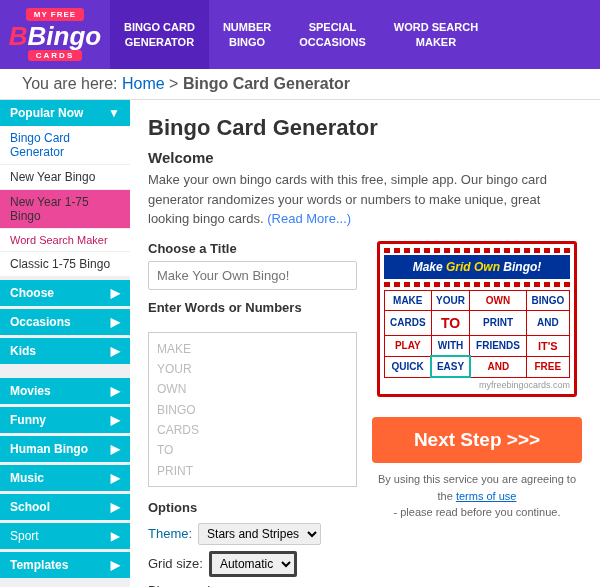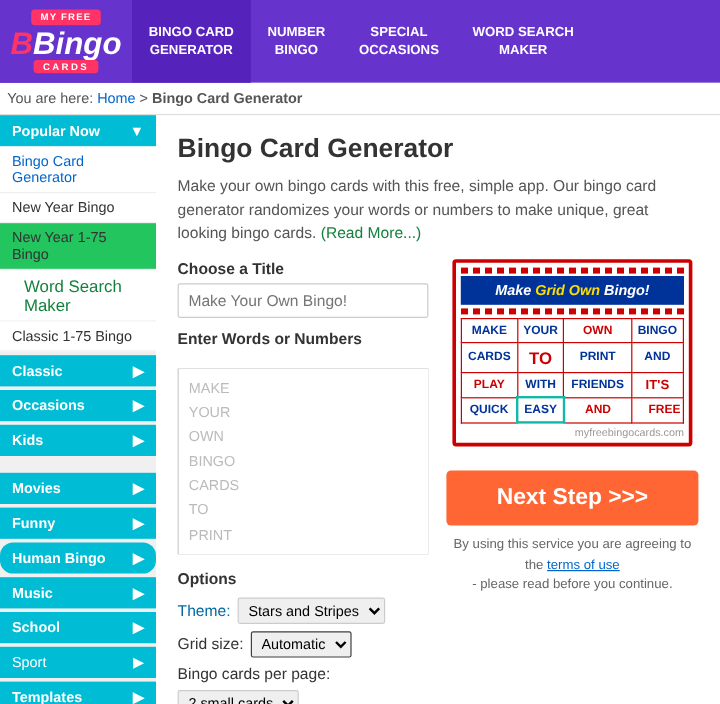--- a/index.html
+++ b/index.html
@@ -18,62 +18,62 @@
     <div style="background:#ff3366; color:white; font-size:8px; font-weight:bold; padding:1px 8px; border-radius:3px; letter-spacing:2px;">CARDS</div>
   </div>
   <nav style="flex:1; display:flex; align-items:stretch;">
     <div style="color:white; font-size:11px; font-weight:bold; text-align:center; padding:10px 14px; cursor:pointer; background:#5522bb; display:flex; align-items:center; justify-content:center; line-height:1.3;">BINGO CARD<br>GENERATOR</div>
     <div style="color:white; font-size:11px; font-weight:bold; text-align:center; padding:10px 14px; cursor:pointer; display:flex; align-items:center; justify-content:center; line-height:1.3;">NUMBER<br>BINGO</div>
     <div style="color:white; font-size:11px; font-weight:bold; text-align:center; padding:10px 14px; cursor:pointer; display:flex; align-items:center; justify-content:center; line-height:1.3;">SPECIAL<br>OCCASIONS</div>
     <div style="color:white; font-size:11px; font-weight:bold; text-align:center; padding:10px 14px; cursor:pointer; display:flex; align-items:center; justify-content:center; line-height:1.3;">WORD SEARCH<br>MAKER</div>
   </nav>
 </div>
 
-<div style="background:white; padding:6px 6px; font-size:12px; color:#555; border-bottom:1px solid #ddd;">
+<div style="background:white; padding:6px 22px; font-size:16px; color:#555; border-bottom:1px solid #ddd;">
   <span>You are here: </span>
   <a href="#" style="color:#0066cc; text-decoration:none;">Home</a>
   <span> &gt; </span>
   <strong>Bingo Card Generator</strong>
 </div>
 
 <div style="display:flex; min-height:450px;">
 
   <div style="width:130px; min-width:130px; background:#f0f0f0;">
 
     <div style="background:#00bcd4; color:white; font-size:12px; font-weight:bold; padding:6px 10px; display:flex; justify-content:space-between; cursor:pointer;">
       <span>Popular Now</span>
       <span>▼</span>
     </div>
     <a href="#" style="display:block; padding:5px 10px; font-size:12px; color:#0066cc; text-decoration:none; background:white; border-bottom:1px solid #eee;">Bingo Card Generator</a>
     <a href="#" style="display:block; padding:5px 10px; font-size:12px; color:#333; text-decoration:none; background:white; border-bottom:1px solid #eee;">New Year Bingo</a>
-    <a href="#" style="display:block; padding:5px 10px; font-size:12px; color:#333; text-decoration:none; background:#22c55e; border-bottom:1px solid #eee;">New Year 1-75 Bingo</a>
-    <a href="#" style="display:block; padding:5px 20px; font-size:14px; color:#15803d; text-decoration:none; background:white; border-bottom:1px solid #eee;">Word Search Maker</a>
+    <a href="#" style="display:block; padding:5px 10px; font-size:12px; color:#333; text-decoration:none; background:#ec4899; border-bottom:1px solid #eee;">New Year 1-75 Bingo</a>
+    <a href="#" style="display:block; padding:5px 10px; font-size:11px; color:#be185d; text-decoration:none; background:white; border-bottom:1px solid #eee;">Word Search Maker</a>
     <a href="#" style="display:block; padding:5px 10px; font-size:12px; color:#333; text-decoration:none; background:white; border-bottom:1px solid #eee;">Classic 1-75 Bingo</a>
 
     <div style="background:#00bcd4; color:white; font-size:12px; font-weight:bold; padding:6px 10px; display:flex; justify-content:space-between; cursor:pointer; margin-top:3px;">
-      <span>Classic</span>
+      <span>Choose</span>
         <span>▶</span>
     </div>
     <div style="background:#00bcd4; color:white; font-size:12px; font-weight:bold; padding:6px 10px; display:flex; justify-content:space-between; cursor:pointer; margin-top:3px;">
       <span>Occasions</span>
         <span>▶</span>
     </div>
     <div style="background:#00bcd4; color:white; font-size:12px; font-weight:bold; padding:6px 10px; display:flex; justify-content:space-between; cursor:pointer; margin-top:3px;">
       <span>Kids</span>
         <span>▶</span>
     </div>
     <div style="background:#00bcd4; color:white; font-size:12px; font-weight:bold; padding:6px 10px; display:flex; justify-content:space-between; cursor:pointer; margin-top:14px;">
       <span>Movies</span>
         <span>▶</span>
     </div>
     <div style="background:#00bcd4; color:white; font-size:12px; font-weight:bold; padding:6px 10px; display:flex; justify-content:space-between; cursor:pointer; margin-top:3px;">
       <span>Funny</span>
         <span>▶</span>
     </div>
-    <div style="background:#00bcd4; color:white; font-size:12px; font-weight:bold; padding:6px 10px; display:flex; justify-content:space-between; cursor:pointer; margin-top:3px;border-radius:11px;">
+    <div style="background:#00bcd4; color:white; font-size:12px; font-weight:bold; padding:6px 10px; display:flex; justify-content:space-between; cursor:pointer; margin-top:3px;">
       <span>Human Bingo</span>
         <span>▶</span>
     </div>
     <div style="background:#00bcd4; color:white; font-size:12px; font-weight:bold; padding:6px 10px; display:flex; justify-content:space-between; cursor:pointer; margin-top:3px;">
       <span>Music</span>
         <span>▶</span>
     </div>
     <div style="background:#00bcd4; color:white; font-size:12px; font-weight:bold; padding:6px 10px; display:flex; justify-content:space-between; cursor:pointer; margin-top:3px;">
       <span>School</span>
         <span>▶</span>
@@ -86,22 +86,23 @@
       <span>Templates</span>
         <span>▶</span>
     </div>
 
   </div>
 
   <div style="flex:1; background:white; padding:15px 18px;">
     <h1 style="font-size:22px; font-weight:bold; color:#333; margin-bottom:8px;">Bingo Card Generator</h1>
 
     <div>
+      <div style="font-size:15px; font-weight:bold; color:#333; margin-bottom:4px;">Welcome</div>
       <p style="font-size:13px; color:#555; line-height:1.5; margin-bottom:12px;">
-        <span>Make your own bingo cards with this free, simple app. Our bingo card generator randomizes your words or numbers to make unique, great looking bingo cards.</span> <a href="#" style="color:#15803d; text-decoration:none;">(Read More...)</a>
+        <span>Make your own bingo cards with this free, simple app. Our bingo card generator randomizes your words or numbers to make unique, great looking bingo cards.</span> <a href="#" style="color:#3b82f6; text-decoration:none;">(Read More...)</a>
       </p>
     </div>
 
     <div style="display:flex; gap:15px;">
 
       <div style="flex:1;">
         <label style="font-size:13px; font-weight:bold; color:#333; display:block; margin-bottom:5px;">Choose a Title</label>
         <input type="text" style="width: 100%; border: 1px solid rgb(204, 204, 204); padding: 6px 8px; font-size: 13px; color: rgb(170, 170, 170); border-radius: 2px; margin-bottom: 10px;" placeholder="Make Your Own Bingo!">
 
         <label style="font-size:13px; font-weight:bold; color:#333; display:block; margin-bottom:17px;">Enter Words or Numbers</label>
@@ -125,21 +126,21 @@
             <span style="font-size:13px; color:#0369a1;">Theme:</span>
             <select style="border:1px solid #ccc; padding:2px 4px; font-size:12px;">
               <option>Stars and Stripes</option>
               <option>Classic</option>
               <option>Holiday</option>
             </select>
           </div>
 
           <div style="margin-bottom:6px; display:flex; align-items:center; gap:6px;">
             <span style="font-size:13px; color:#333;">Grid size:</span>
-            <select style="border:1px solid #404040; padding:2px 4px; font-size:12px;">
+            <select style="border:3px solid #404040; padding:2px 4px; font-size:12px;">
               <option>Automatic</option>
               <option>3x3</option>
               <option>4x4</option>
               <option>5x5</option>
             </select>
           </div>
 
           <div style="margin-bottom:6px; display:flex; align-items:center; gap:6px; flex-wrap:wrap;">
             <span style="font-size:13px; color:#333;">Bingo cards per page:</span>
             <select style="border:1px solid #ccc; padding:2px 4px; font-size:12px;">
@@ -182,21 +183,21 @@
             <tr>
               <td style="border:1px solid #cc0000; text-align:center; font-weight:900; font-size:10px; padding:4px 2px; color:#cc0000;">PLAY</td>
               <td style="border:1px solid #cc0000; text-align:center; font-weight:900; font-size:10px; padding:4px 2px; color:#003399;">WITH</td>
               <td style="border:1px solid #cc0000; text-align:center; font-weight:900; font-size:10px; padding:4px 2px; color:#003399;">FRIENDS</td>
               <td style="border:1px solid #cc0000; text-align:center; font-weight:900; font-size:11px; padding:4px 2px; color:#cc0000;">IT'S</td>
             </tr>
             <tr>
               <td style="border:1px solid #cc0000; text-align:center; font-weight:900; font-size:10px; padding:4px 2px; color:#003399;">QUICK</td>
               <td style="border:2px solid #14b8a6; text-align:center; font-weight:900; font-size:10px; padding:4px 2px; color:#003399;">EASY</td>
               <td style="border:1px solid #cc0000; text-align:center; font-weight:900; font-size:10px; padding:4px 2px; color:#cc0000;">AND</td>
-              <td style="border:1px solid #cc0000; text-align:right; font-weight:900; font-size:10px; padding:4px 2px; color:#cc0000;margin-top:20px;">FREE</td>
+              <td style="border:1px solid #cc0000; text-align:center; font-weight:900; font-size:10px; padding:4px 2px; color:#cc0000;margin-top:20px;">FREE</td>
             </tr>
           </tbody>
             </table>
           <div style="text-align:right; font-size:9px; color:#999; margin-top:2px;">myfreebingocards.com</div>
         </div>
 
         <div style="width:100%; margin-top:20px;">
           <button style="background:#ff6633; color:white; font-size:19px; font-weight:bold; padding:12px 20px; border:none; border-radius:4px; cursor:pointer; width:100%; text-align:center;">Next Step &gt;&gt;&gt;</button>
           <p style="font-size:11px; color:#666; text-align:center; margin-top:8px; line-height:1.5;">
             <span>By using this service you are agreeing to the</span> <a href="#" style="color:#0066cc;">terms of use</a><br>

